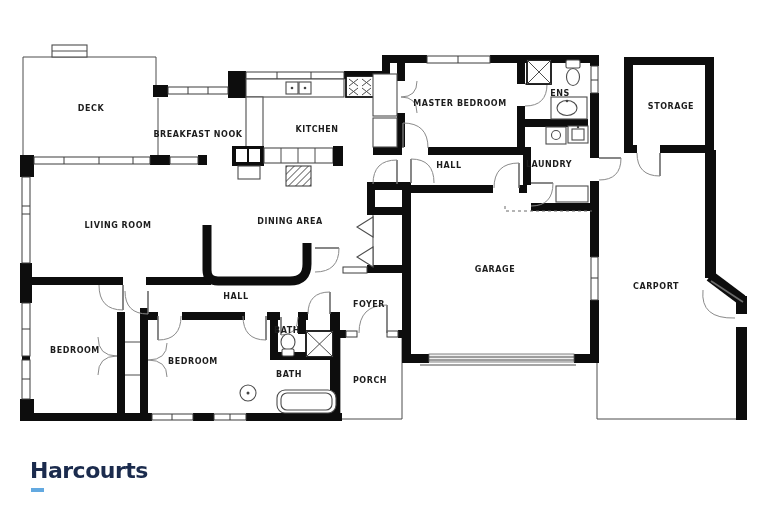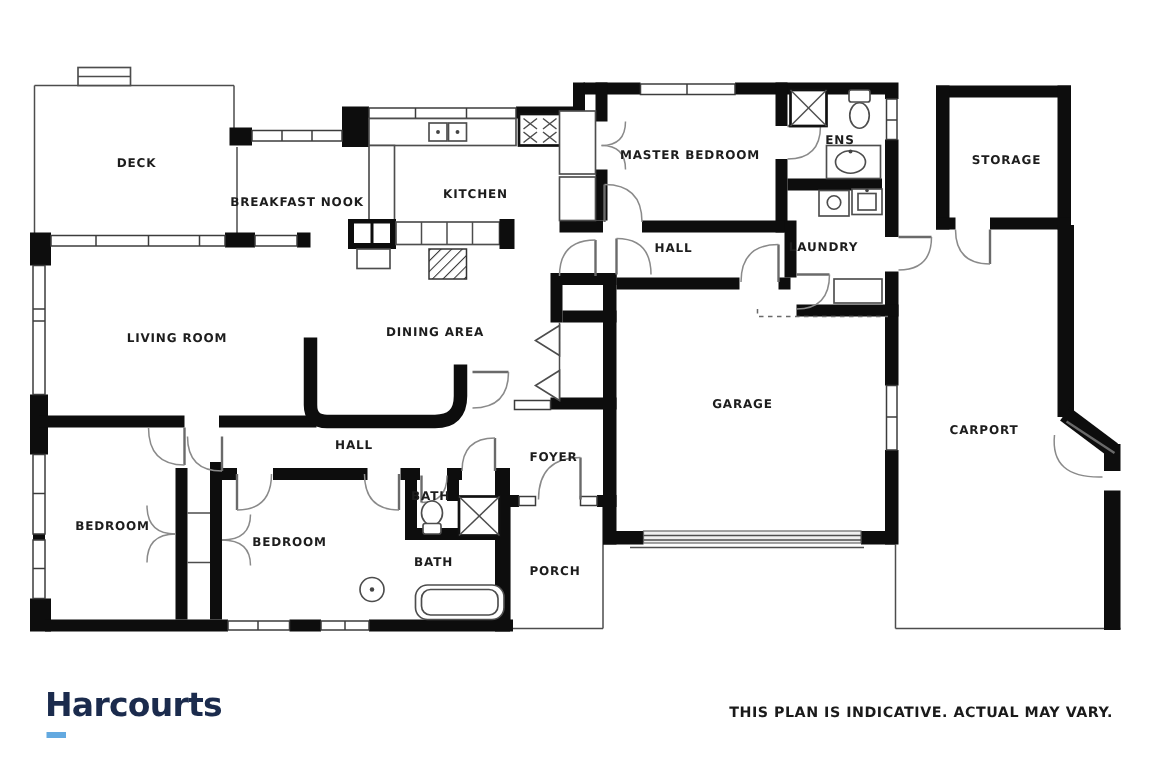--- a/index.html
+++ b/index.html
@@ -331,14 +331,13 @@
     <text class="lbl" x="287" y="333">BATH</text>
     <text class="lbl" x="289" y="377">BATH</text>
     <text class="lbl" x="370" y="383">PORCH</text>
   </g>
 </svg>
 
   <div class="footer-logo">
     <span>Harcourts</span>
   </div>
   <div class="logo-underline"></div>
-  <div class="footer-disclaimer">THIS PLAN IS INDICATIVE. ACTUAL MAY VARY.</div>
 </div>
 
 </body></html>

